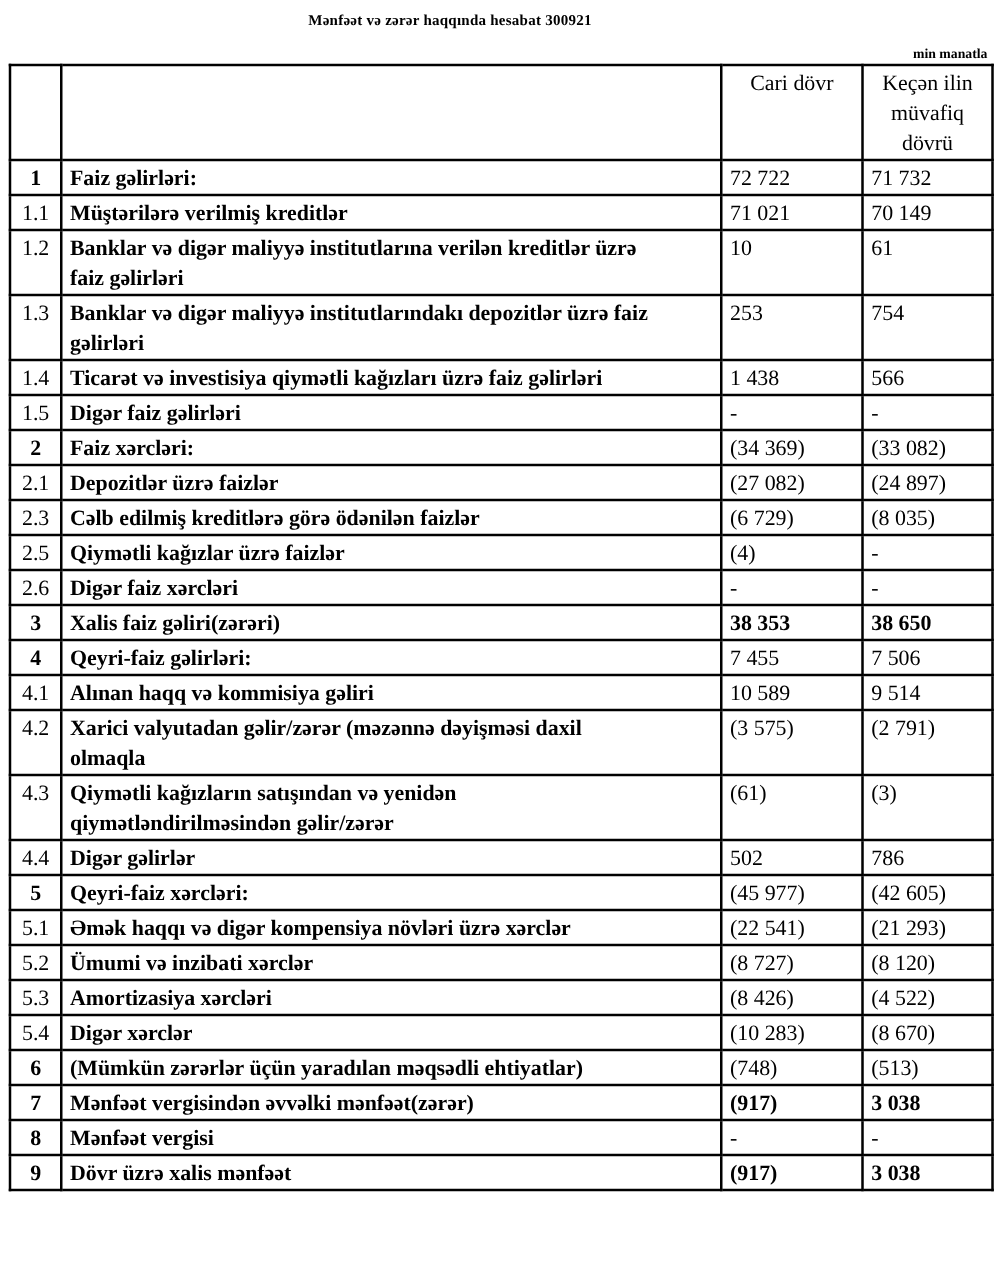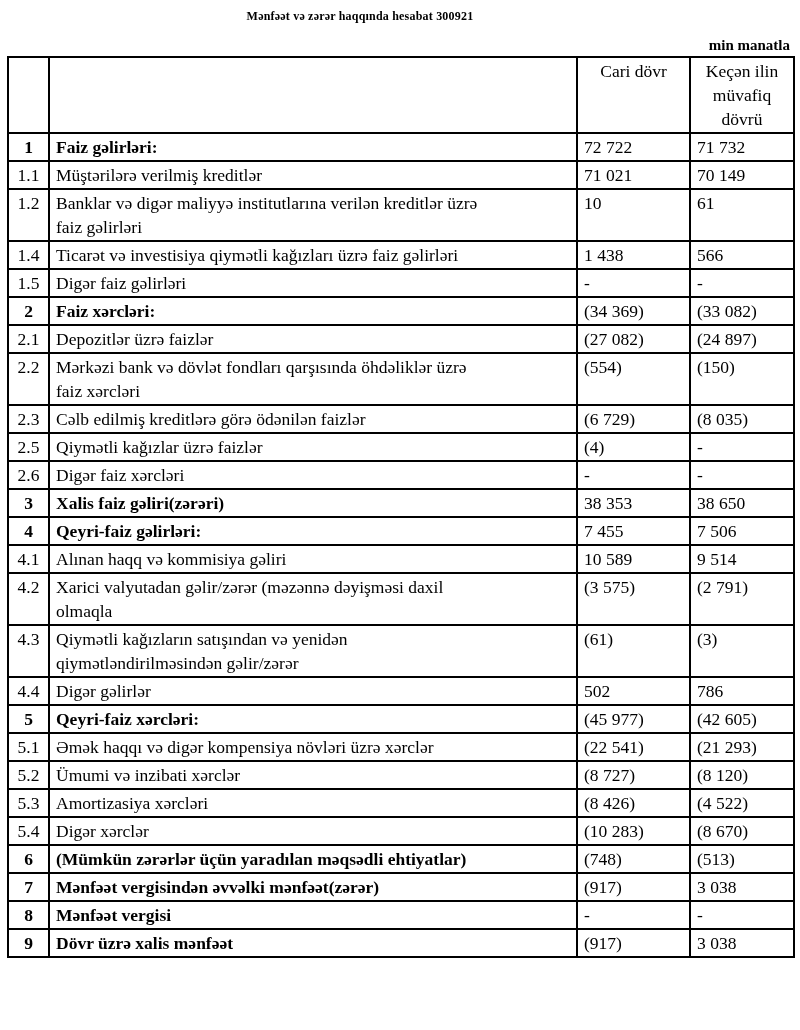--- a/index.html
+++ b/index.html
@@ -14,21 +14,21 @@
   }
   .title {
     font-weight: bold;
     font-size: 12px;
     text-align: center;
     margin: 9px 80px 0 0;
     letter-spacing: 0.2px;
   }
   .unit-note {
     font-weight: bold;
-    font-size: 15px;
+    font-size: 11px;
     text-align: right;
     margin: 13px 10px 2px 0;
   }
   table.report {
     border-collapse: collapse;
     table-layout: fixed;
     width: 786px;
     margin: 0 7px;
   }
   table.report th, table.report td {
@@ -39,24 +39,24 @@
     padding: 1px 6px;
     overflow: hidden;
   }
   thead th {
     font-weight: normal;
     text-align: center;
     height: 72px;
     padding-top: 3px;
   }
   .c-num { text-align: center; padding-left: 2px; padding-right: 2px; }
-  .c-label { text-align: left; padding-left: 8px; white-space: pre-line; }
+  .c-label { text-align: left; padding-left: 8px; white-space: pre-line; font-weight: bold; }
   .c-val { text-align: left; padding-left: 11px; }
   tr.section .c-num, tr.section .c-label { font-weight: bold; }
-  tr.bold-values .c-val { font-weight: normal; }
+  tr.bold-values .c-val { font-weight: bold; }
 </style>
 </head>
 <body>
 
 <div class="title">Mənfəət və zərər haqqında hesabat 300921</div>
 <div class="unit-note">min manatla</div>
 
 <table class="report">
   <colgroup>
     <col style="width:41px">
@@ -86,20 +86,27 @@
     <td class="c-val">70 149</td>
   </tr>
       <tr>
     <td class="c-num">1.2</td>
     <td class="c-label">Banklar və digər maliyyə institutlarına verilən kreditlər üzrə
 faiz gəlirləri</td>
     <td class="c-val">10</td>
     <td class="c-val">61</td>
   </tr>
       <tr>
+    <td class="c-num">1.3</td>
+    <td class="c-label">Banklar və digər maliyyə institutlarındakı depozitlər üzrə faiz
+gəlirləri</td>
+    <td class="c-val">253</td>
+    <td class="c-val">754</td>
+  </tr>
+      <tr>
     <td class="c-num">1.4</td>
     <td class="c-label">Ticarət və investisiya qiymətli kağızları üzrə faiz gəlirləri</td>
     <td class="c-val">1 438</td>
     <td class="c-val">566</td>
   </tr>
       <tr>
     <td class="c-num">1.5</td>
     <td class="c-label">Digər faiz gəlirləri</td>
     <td class="c-val">-</td>
     <td class="c-val">-</td>
@@ -108,27 +115,20 @@
     <td class="c-num">2</td>
     <td class="c-label">Faiz xərcləri:</td>
     <td class="c-val">(34 369)</td>
     <td class="c-val">(33 082)</td>
   </tr>
       <tr>
     <td class="c-num">2.1</td>
     <td class="c-label">Depozitlər üzrə faizlər</td>
     <td class="c-val">(27 082)</td>
     <td class="c-val">(24 897)</td>
-  </tr>
-      <tr>
-    <td class="c-num">2.2</td>
-    <td class="c-label">Mərkəzi bank və dövlət fondları qarşısında öhdəliklər üzrə
-faiz xərcləri</td>
-    <td class="c-val">(554)</td>
-    <td class="c-val">(150)</td>
   </tr>
       <tr>
     <td class="c-num">2.3</td>
     <td class="c-label">Cəlb edilmiş kreditlərə görə ödənilən faizlər</td>
     <td class="c-val">(6 729)</td>
     <td class="c-val">(8 035)</td>
   </tr>
       <tr>
     <td class="c-num">2.5</td>
     <td class="c-label">Qiymətli kağızlar üzrə faizlər</td>

